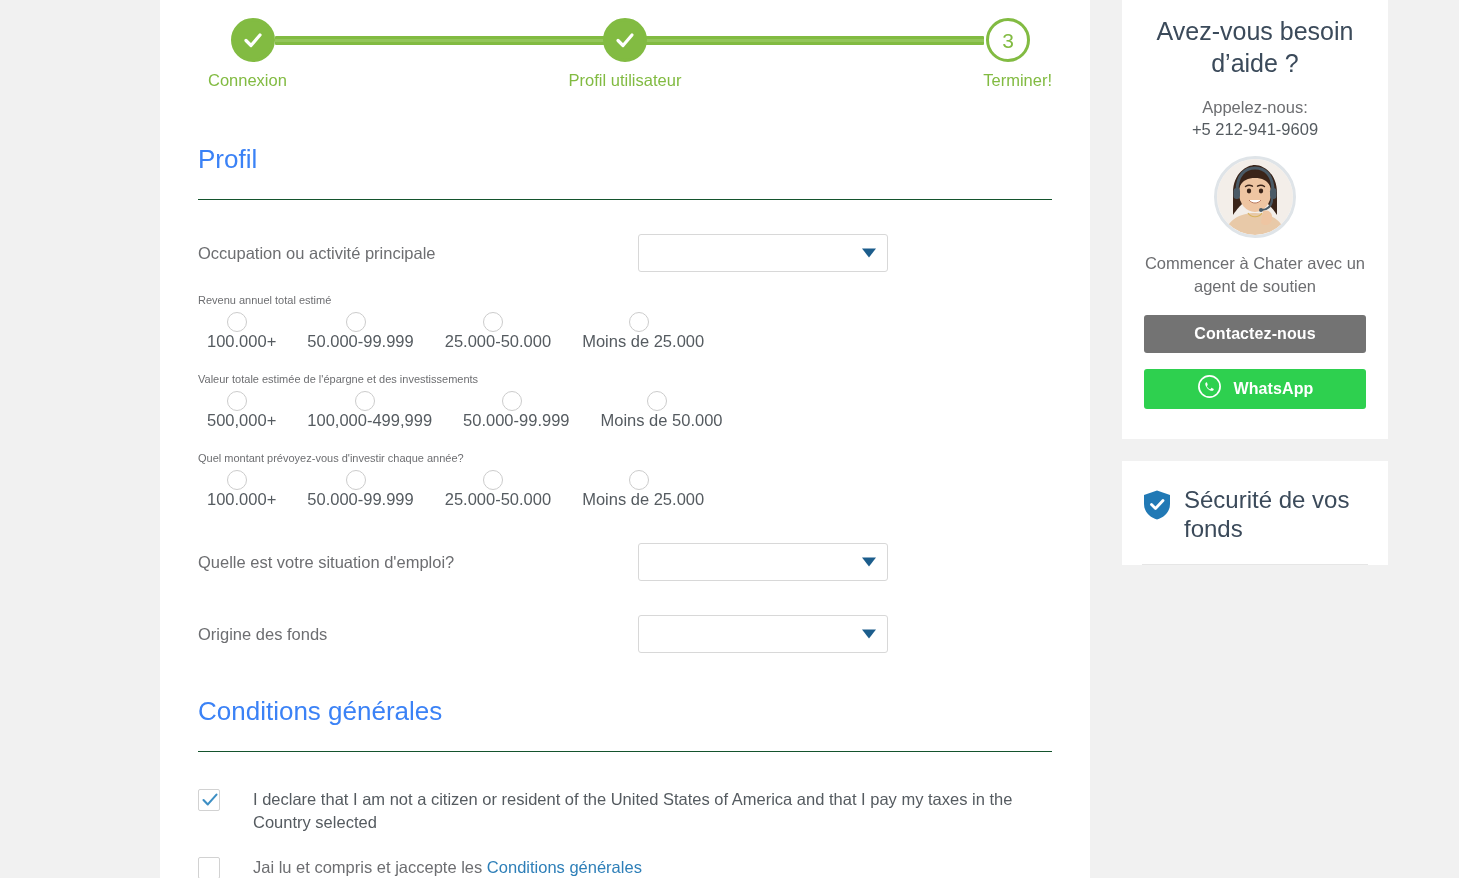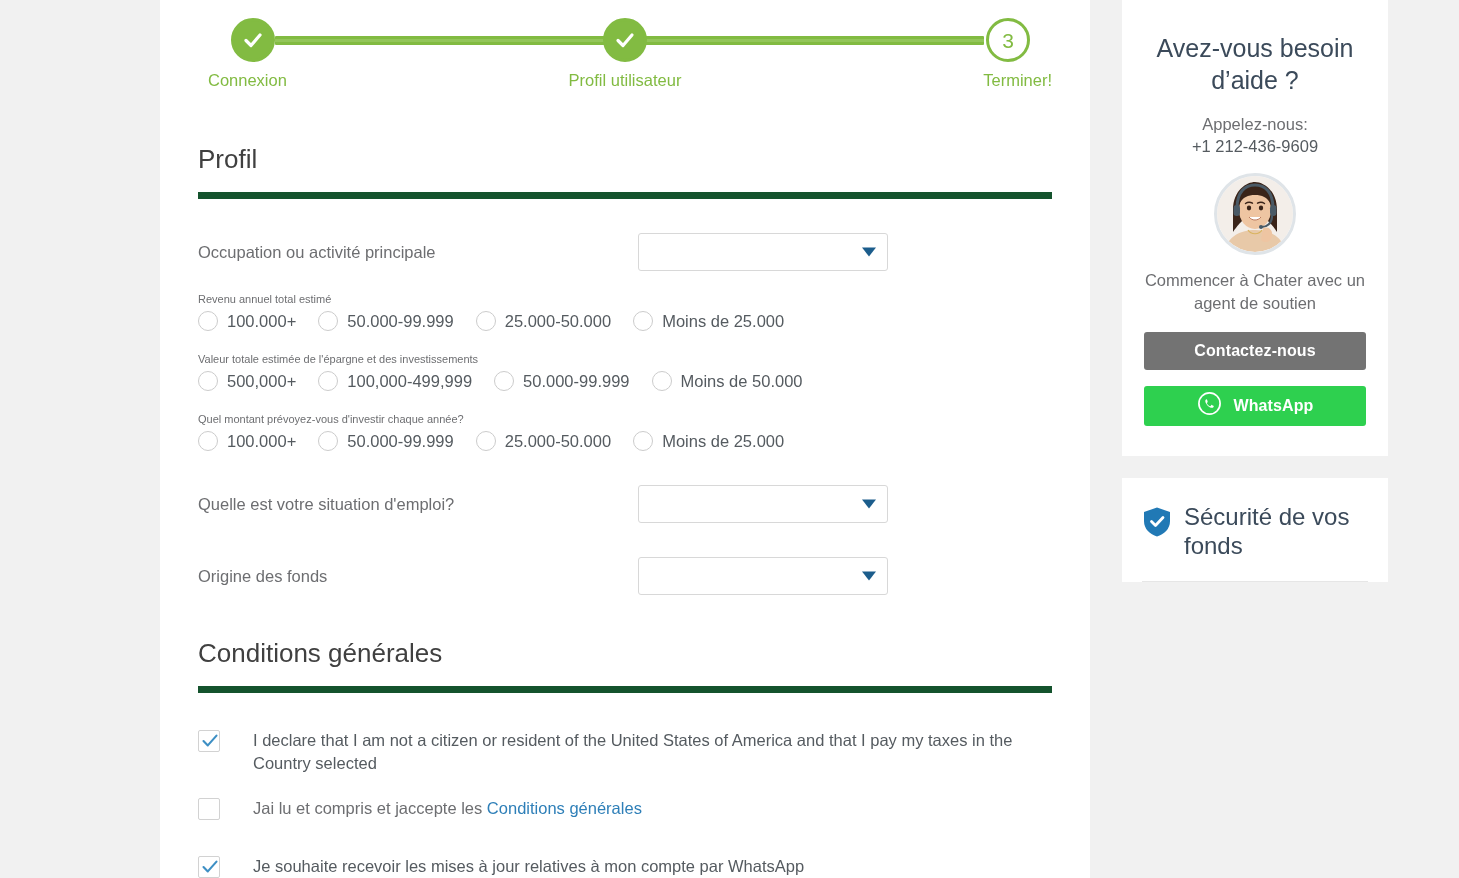--- a/index.html
+++ b/index.html
@@ -98,25 +98,25 @@
   .step:first-child { text-align: left; }
   .step:first-child .step-circle { margin: 0 0 0 33px; }
   .step:first-child .step-label { margin-left: 0; text-align: left; padding-left: 10px;}
   .step:last-child { text-align: right; }
   .step:last-child .step-circle { margin: 0 22px 0 auto; }
   .step:last-child .step-label { text-align: right; padding-right: 0px; }
 
   
   .section-heading {
     margin: 0 38px;
-    padding-bottom: 17px;
-    border-bottom: 7px solid #14532d;
+    padding-bottom: 24px;
+    border-bottom: 1px solid #14532d;
     font-size: 26px;
     font-weight: 400;
-    color: #404040;
+    color: #3b82f6;
   }
   .profile-heading { margin-top: 34px; }
   .terms-heading { margin-top: 43px; }
 
   
   .form-body { padding: 0 38px; }
 
   .field-row {
     display: flex;
     align-items: center;
@@ -164,20 +164,21 @@
     margin-bottom: 6px;
   }
   .radio-options {
     display: flex;
     align-items: center;
   }
   .radio-option {
     display: flex;
     align-items: center;
     margin-right: 22px;
+    flex-direction: column;
   }
   .radio-circle {
     width: 20px;
     height: 20px;
     border-radius: 50%;
     border: 1px solid #cccccc;
     background: #fff;
     flex: none;
   }
   .radio-text {
@@ -229,21 +230,21 @@
   .sidebar {
     position: absolute;
     left: 1122px;
     top: 0;
     width: 266px;
   }
   .side-card {
     background: #ffffff;
     padding: 26px 22px 30px 22px;
   }
-  .side-card.help { padding-top: 32px; }
+  .side-card.help { padding-top: 15px; }
   .side-card.security {
     margin-top: 22px;
     padding: 24px 20px 0 20px;
   }
 
   .help-title {
     font-size: 25px;
     line-height: 1.28;
     color: #3b4a5a;
     text-align: center;
@@ -508,21 +509,21 @@
 
     </div>
 
   </div>
 
   <div class="sidebar">
 
     <div class="side-card help">
       <div class="help-title">Avez-vous besoin d’aide ?</div>
       <div class="help-call">Appelez-nous:</div>
-      <div class="help-phone">+1 212-436-9609</div>
+      <div class="help-phone">+5 212-941-9609</div>
 
       <div class="avatar-wrap">
         <svg width="76" height="76" viewBox="0 0 76 76">
           <defs>
             <clipPath id="clipAv">
                 <circle cx="38" cy="38" r="38"></circle>
               </clipPath>
           </defs>
           <g clip-path="url(#clipAv)">
             <rect width="76" height="76" fill="#f3eee9"></rect>

